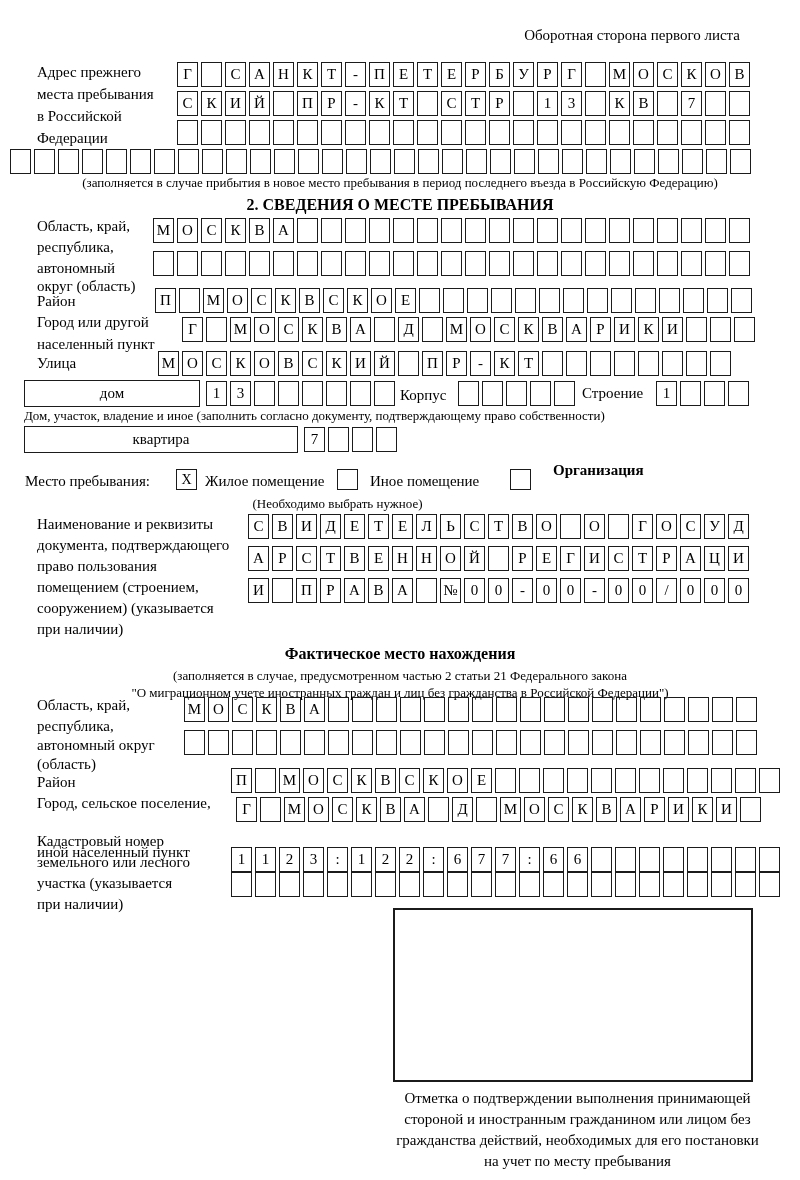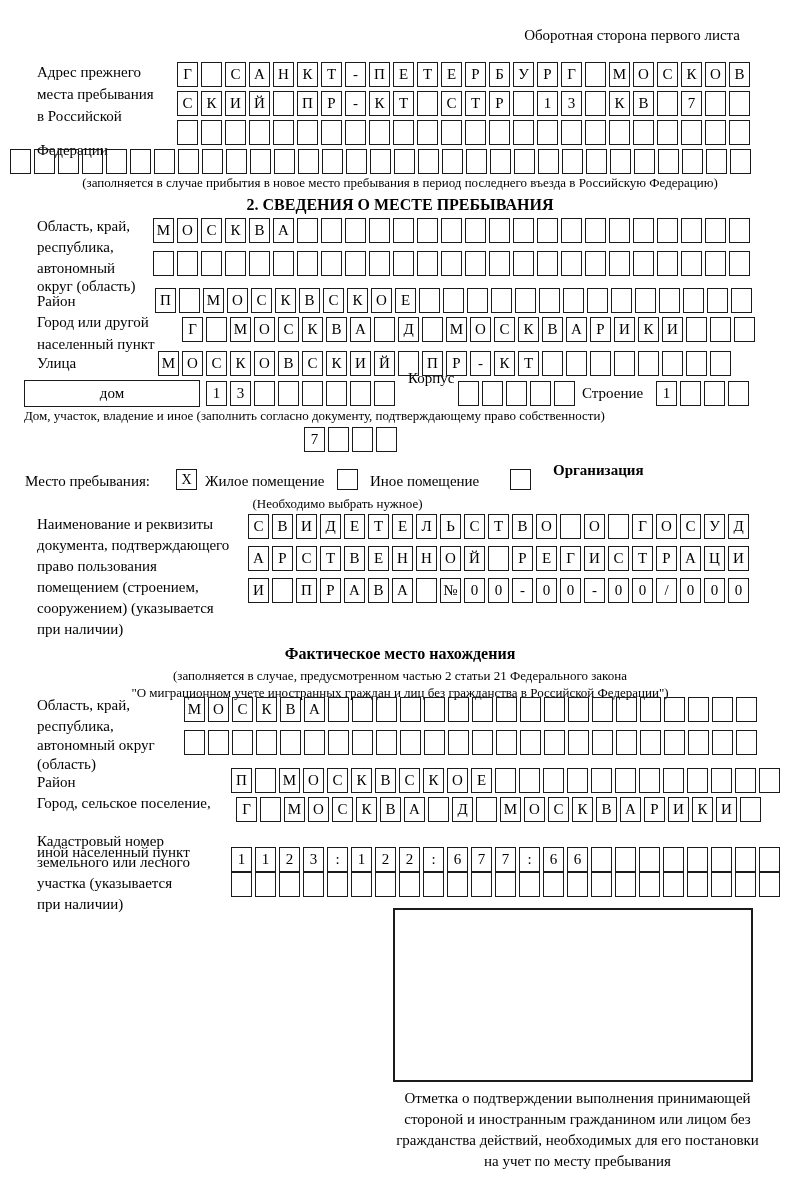--- a/index.html
+++ b/index.html
@@ -23,21 +23,21 @@
 </head>
 <body>
 
 <div class="page">
 
   <div class="lbl" style="top:27px;right:60px;">Оборотная сторона первого листа</div>
 
   <div class="lbl" style="top:64px;left:37px;">Адрес прежнего</div>
   <div class="lbl" style="top:86px;left:37px;">места пребывания</div>
   <div class="lbl" style="top:108px;left:37px;">в Российской</div>
-  <div class="lbl" style="top:142px;left:37px;">Федерации</div>
+  <div class="lbl" style="top:130px;left:37px;">Федерации</div>
 
   <div class="cellrow" style="top:62px;left:177px;">
       <span class="cell">Г</span>
       <span class="cell"></span>
       <span class="cell">С</span>
       <span class="cell">А</span>
       <span class="cell">Н</span>
       <span class="cell">К</span>
       <span class="cell">Т</span>
       <span class="cell">-</span>
@@ -297,37 +297,38 @@
   <div class="cellrow" style="top:381px;left:206px;">
       <span class="cell">1</span>
       <span class="cell">3</span>
       <span class="cell"></span>
       <span class="cell"></span>
       <span class="cell"></span>
       <span class="cell"></span>
       <span class="cell"></span>
       <span class="cell"></span>
     </div>
-  <div class="lbl" style="top:370px;left:400px;margin-left:8px;">Корпус</div>
+  <div class="lbl" style="top:387px;left:400px;">Корпус</div>
   <div class="cellrow" style="top:381px;left:458px;">
       <span class="cell"></span>
       <span class="cell"></span>
       <span class="cell"></span>
       <span class="cell"></span>
       <span class="cell"></span>
     </div>
   <div class="lbl" style="top:385px;left:582px;">Строение</div>
   <div class="cellrow" style="top:381px;left:656px;">
       <span class="cell">1</span>
       <span class="cell"></span>
       <span class="cell"></span>
       <span class="cell"></span>
     </div>
   <div class="cap" style="top:409px;left:24px;">Дом, участок, владение и иное (заполнить согласно документу, подтверждающему право собственности)</div>
 
+  <div class="fieldbox" style="top:426px;left:24px;width:274px;height:27px;">квартира</div>
   <div class="cellrow" style="top:427px;left:304px;">
       <span class="cell">7</span>
       <span class="cell"></span>
       <span class="cell"></span>
       <span class="cell"></span>
     </div>
 
   <div class="lbl" style="top:473px;left:25px;">Место пребывания:</div>
   <div class="chk" style="top:469px;left:176px;">X</div>
   <div class="lbl" style="top:473px;left:205px;">Жилое помещение</div>

